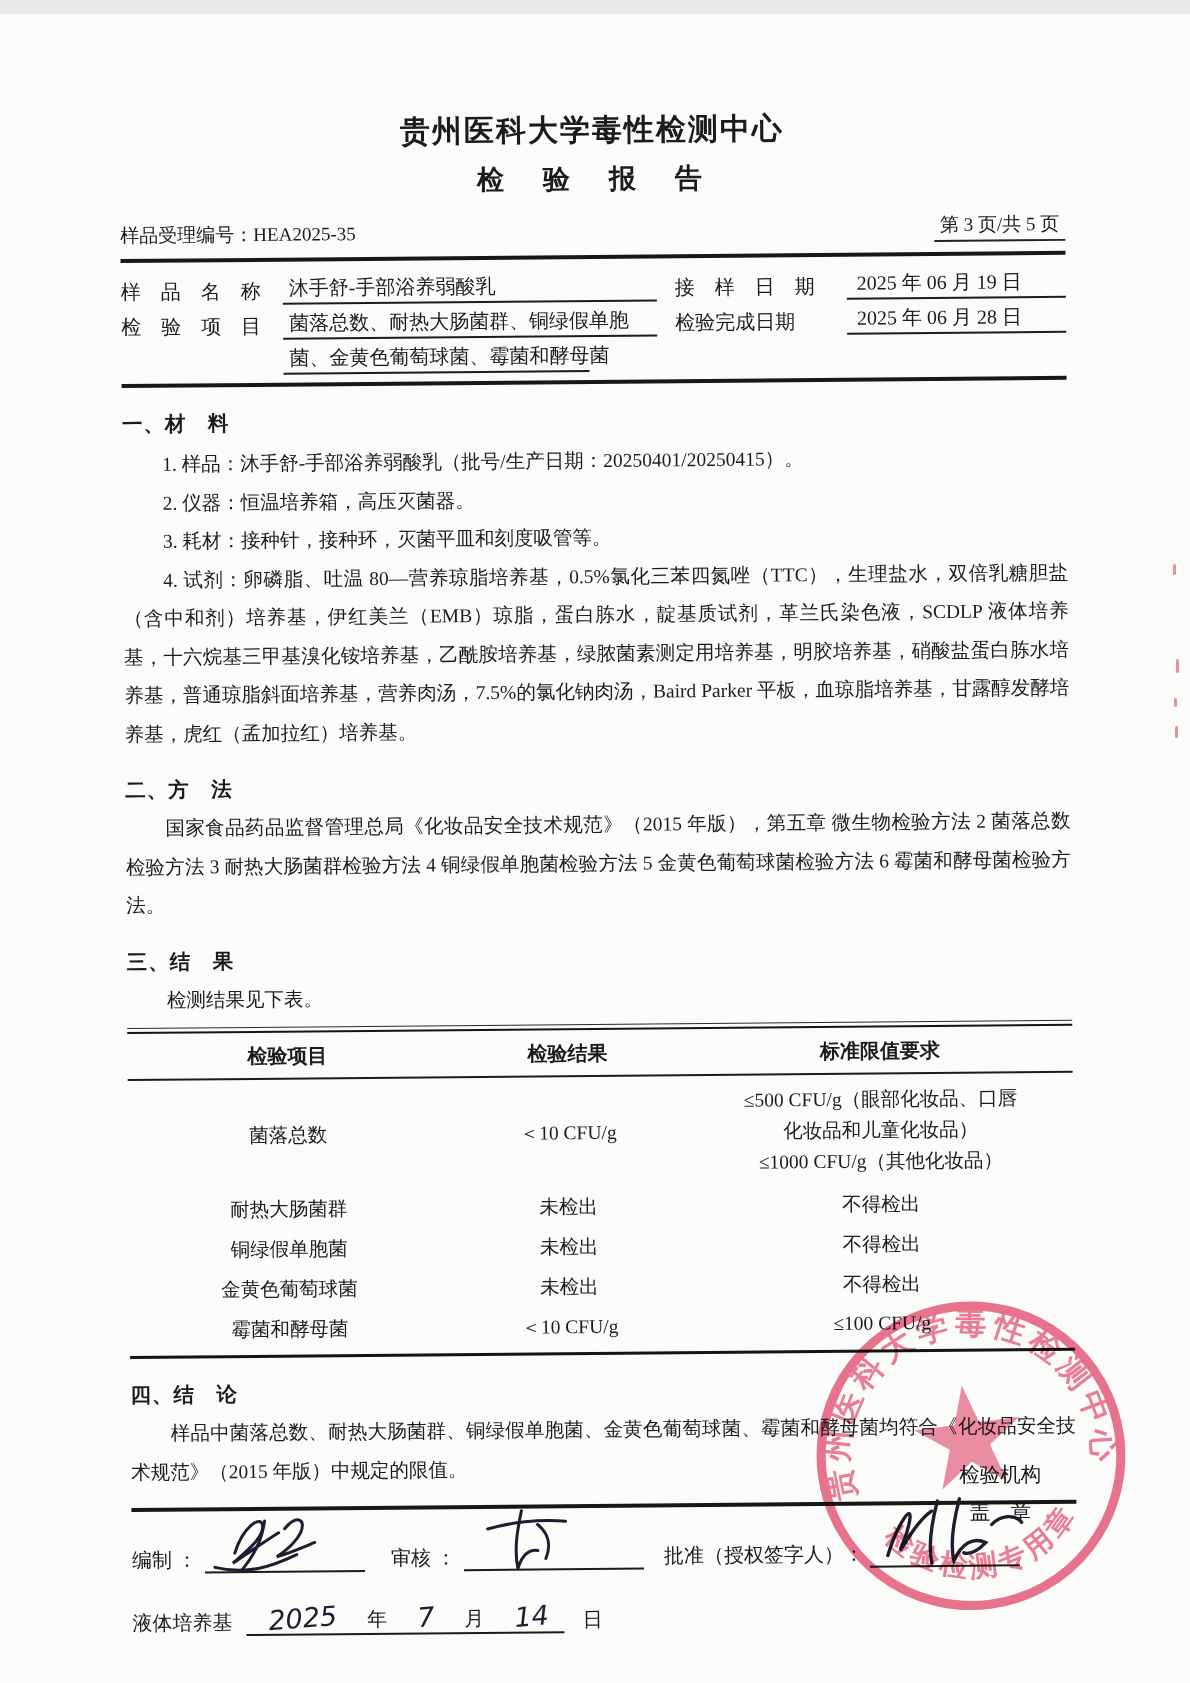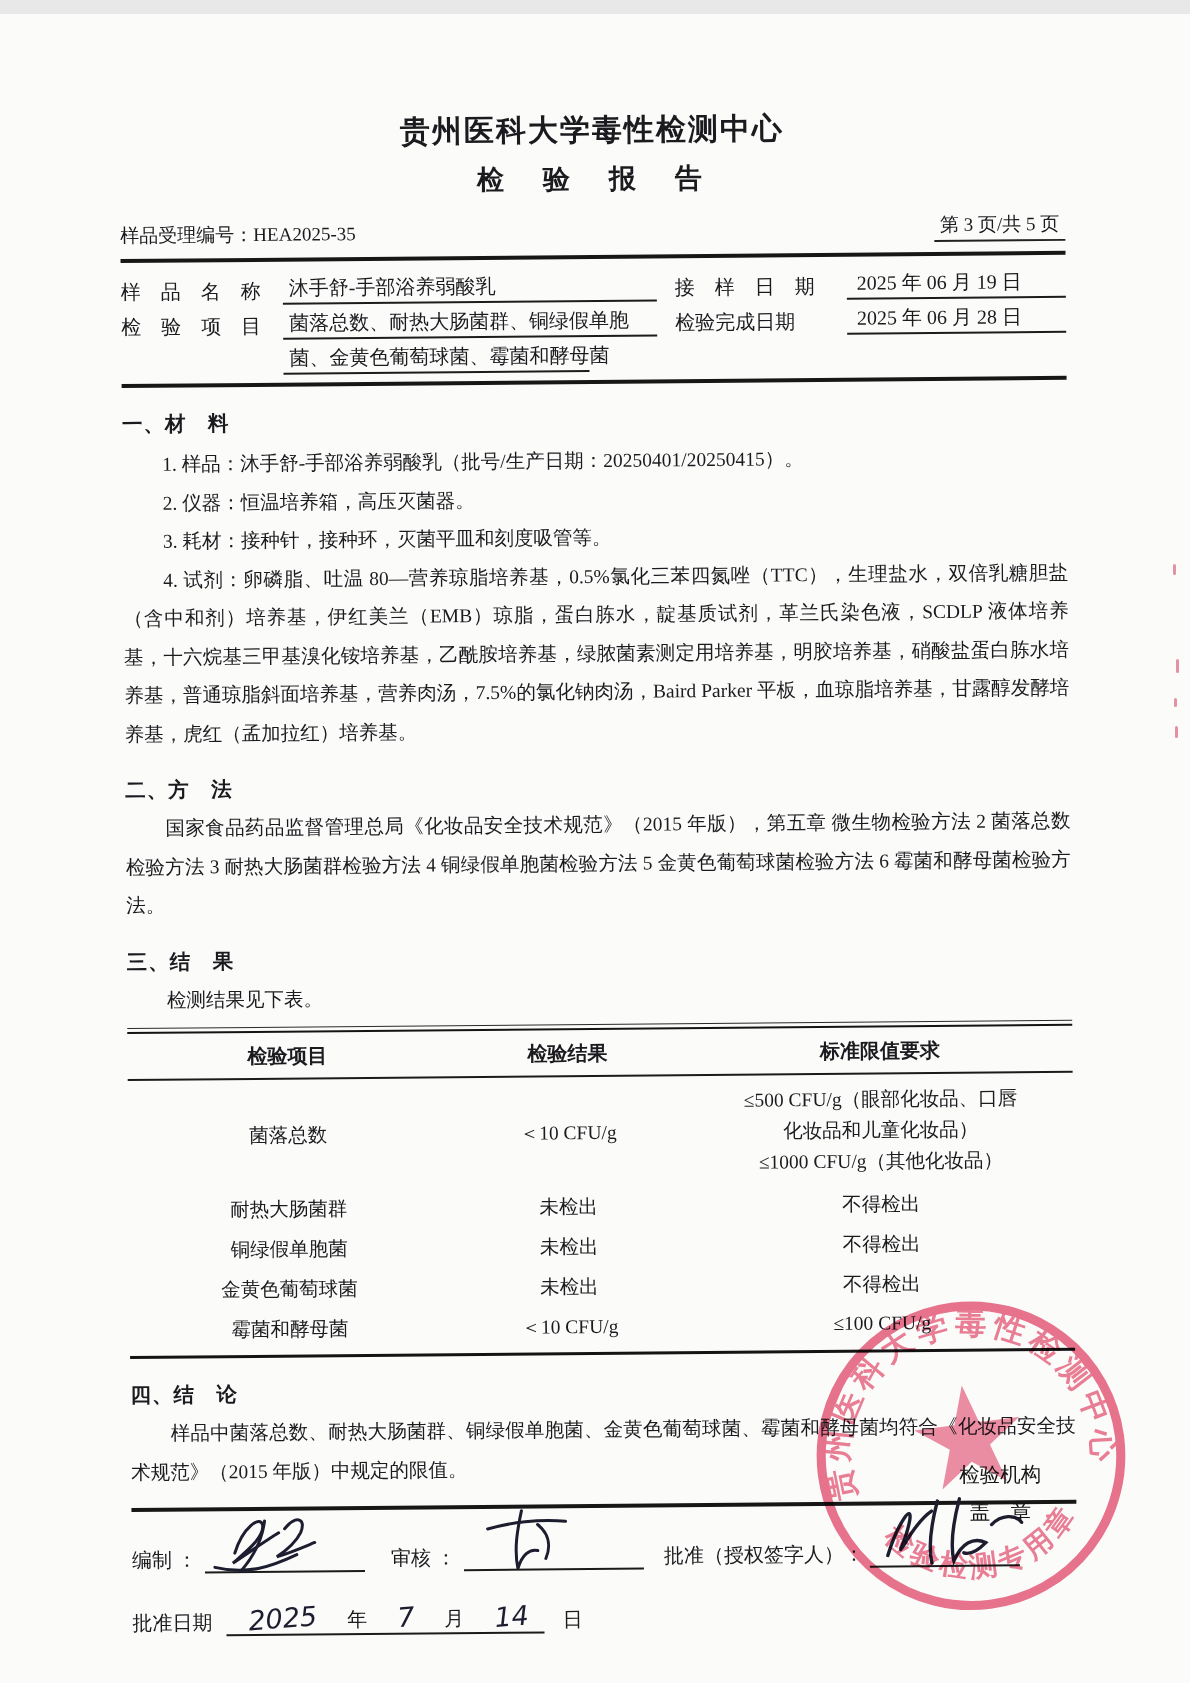--- a/index.html
+++ b/index.html
@@ -181,21 +181,21 @@
             <path d="M18 62 C28 30 44 8 40 28 C36 48 26 64 34 52 C46 32 56 22 62 18"></path>
             <path d="M68 8 C62 30 58 52 62 70"></path>
             <path d="M90 6 C84 28 80 50 84 68 C92 50 104 44 116 50 C108 58 100 62 94 60"></path>
             <path d="M122 32 C132 22 146 22 152 30"></path>
           </g>
         </svg>
       </span>
     </div>
 
     <div class="date-row">
-      <span>批准日期</span>
+      <span>液体培养基</span>
       <span class="dateline">
         <span class="hand">2025</span>
         <span>年</span>
         <span class="hand">7</span>
         <span>月</span>
         <span class="hand">14</span>
       </span>
       <span class="day-char">日</span>
     </div>
 

